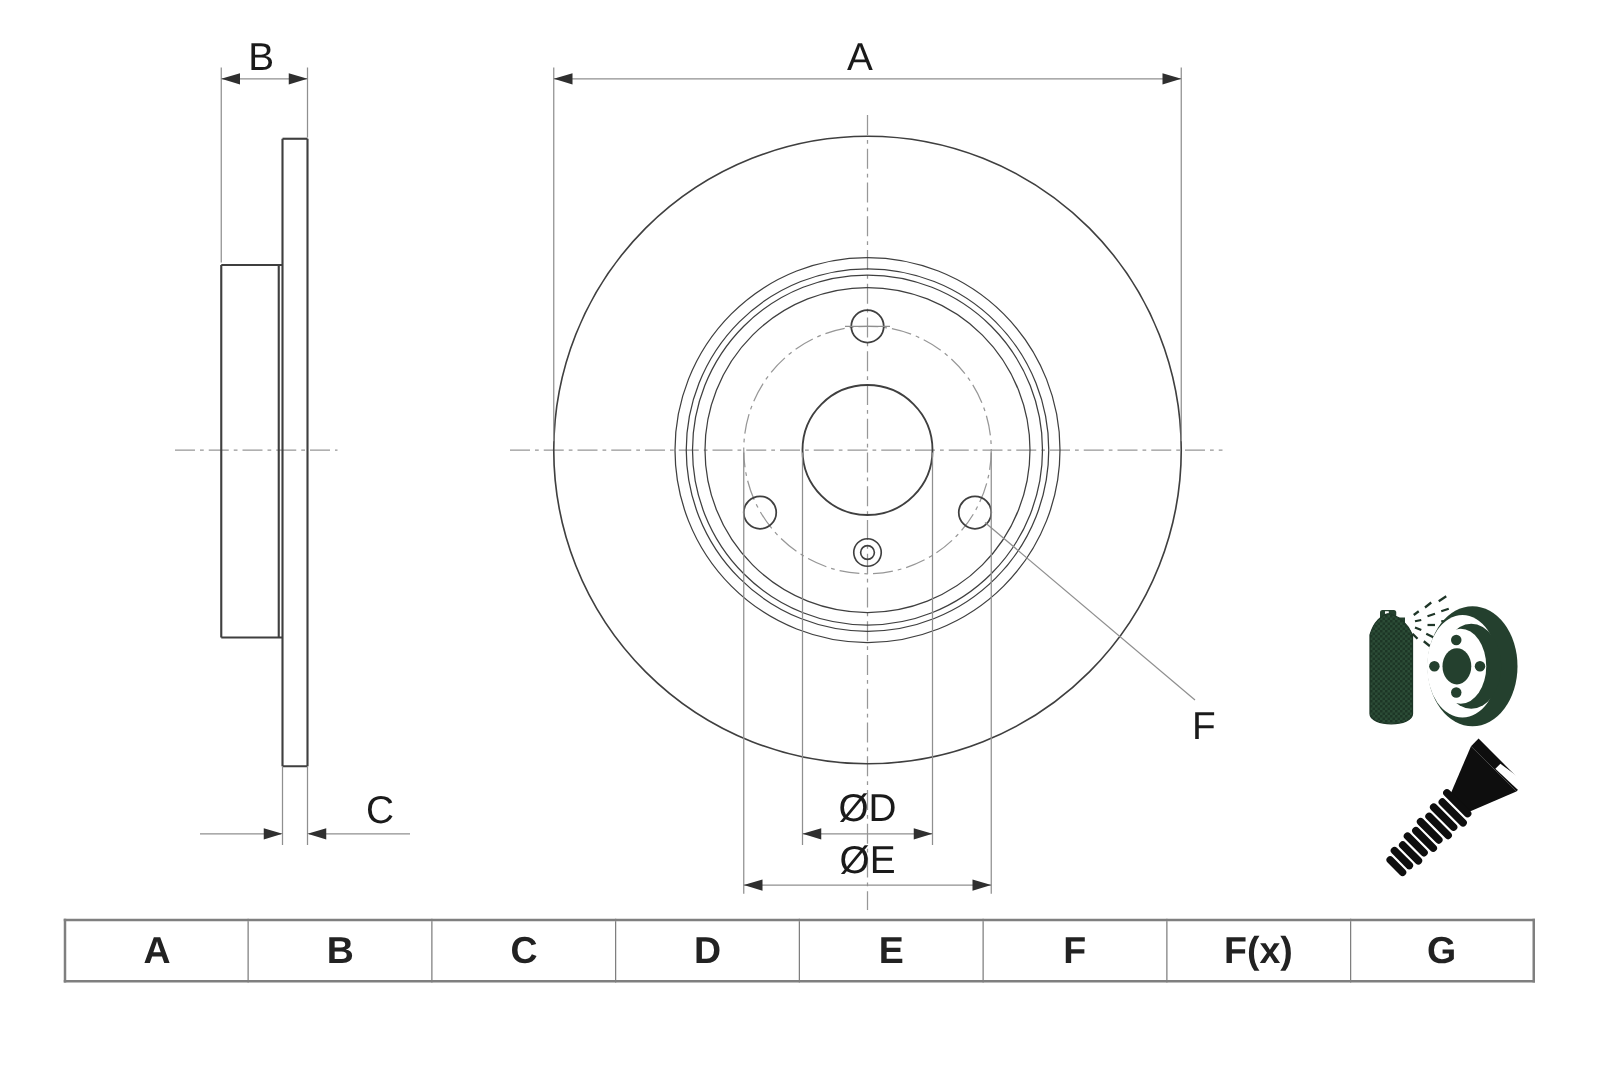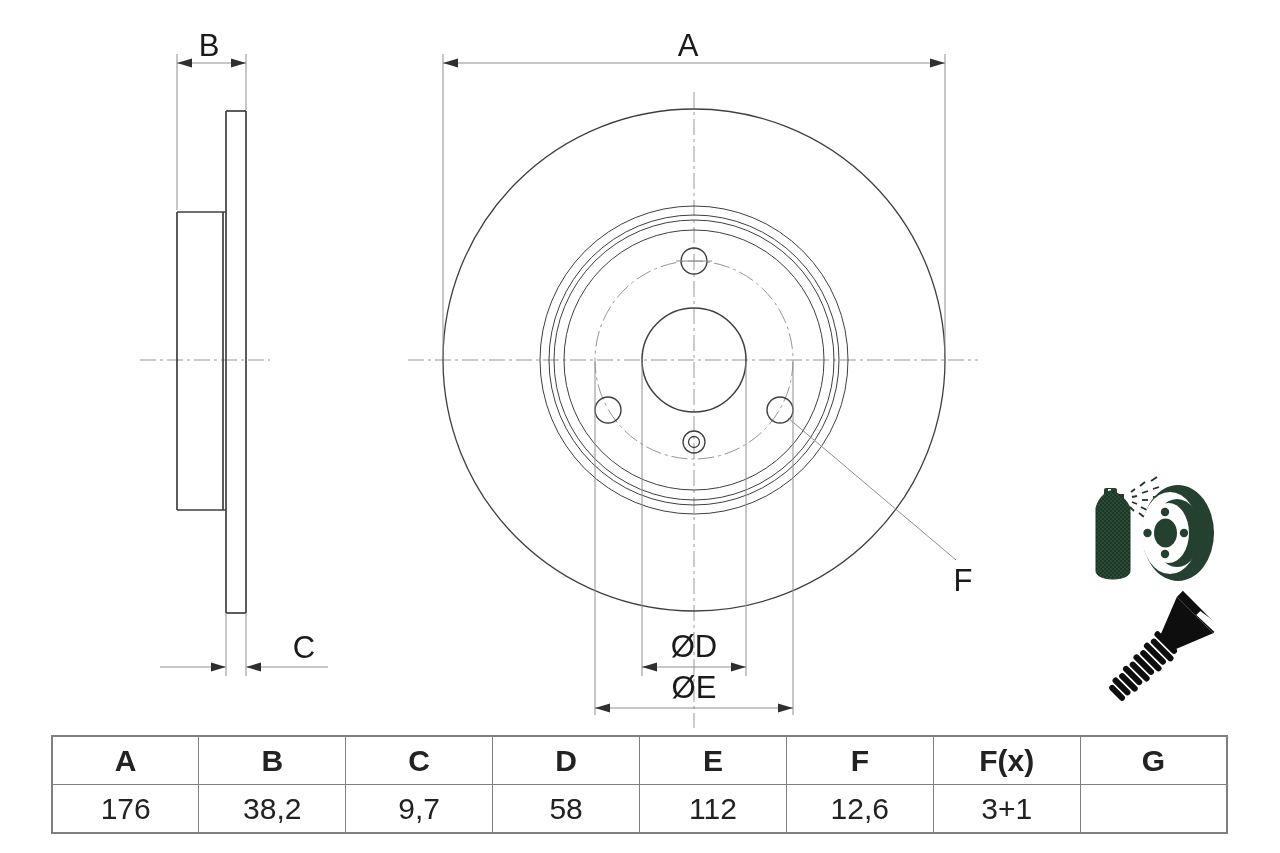--- a/index.html
+++ b/index.html
@@ -191,26 +191,16 @@
         <tr>
       <th>A</th>
       <th>B</th>
       <th>C</th>
       <th>D</th>
       <th>E</th>
       <th>F</th>
       <th>F(x)</th>
       <th>G</th>
     </tr>
-    <tr>
-      <td>176</td>
-      <td>38,2</td>
-      <td>9,7</td>
-      <td>58</td>
-      <td>112</td>
-      <td>12,6</td>
-      <td>3+1</td>
-      <td></td>
-    </tr>
   </tbody>
     </table>
 
 </div>
 
 </body></html>

